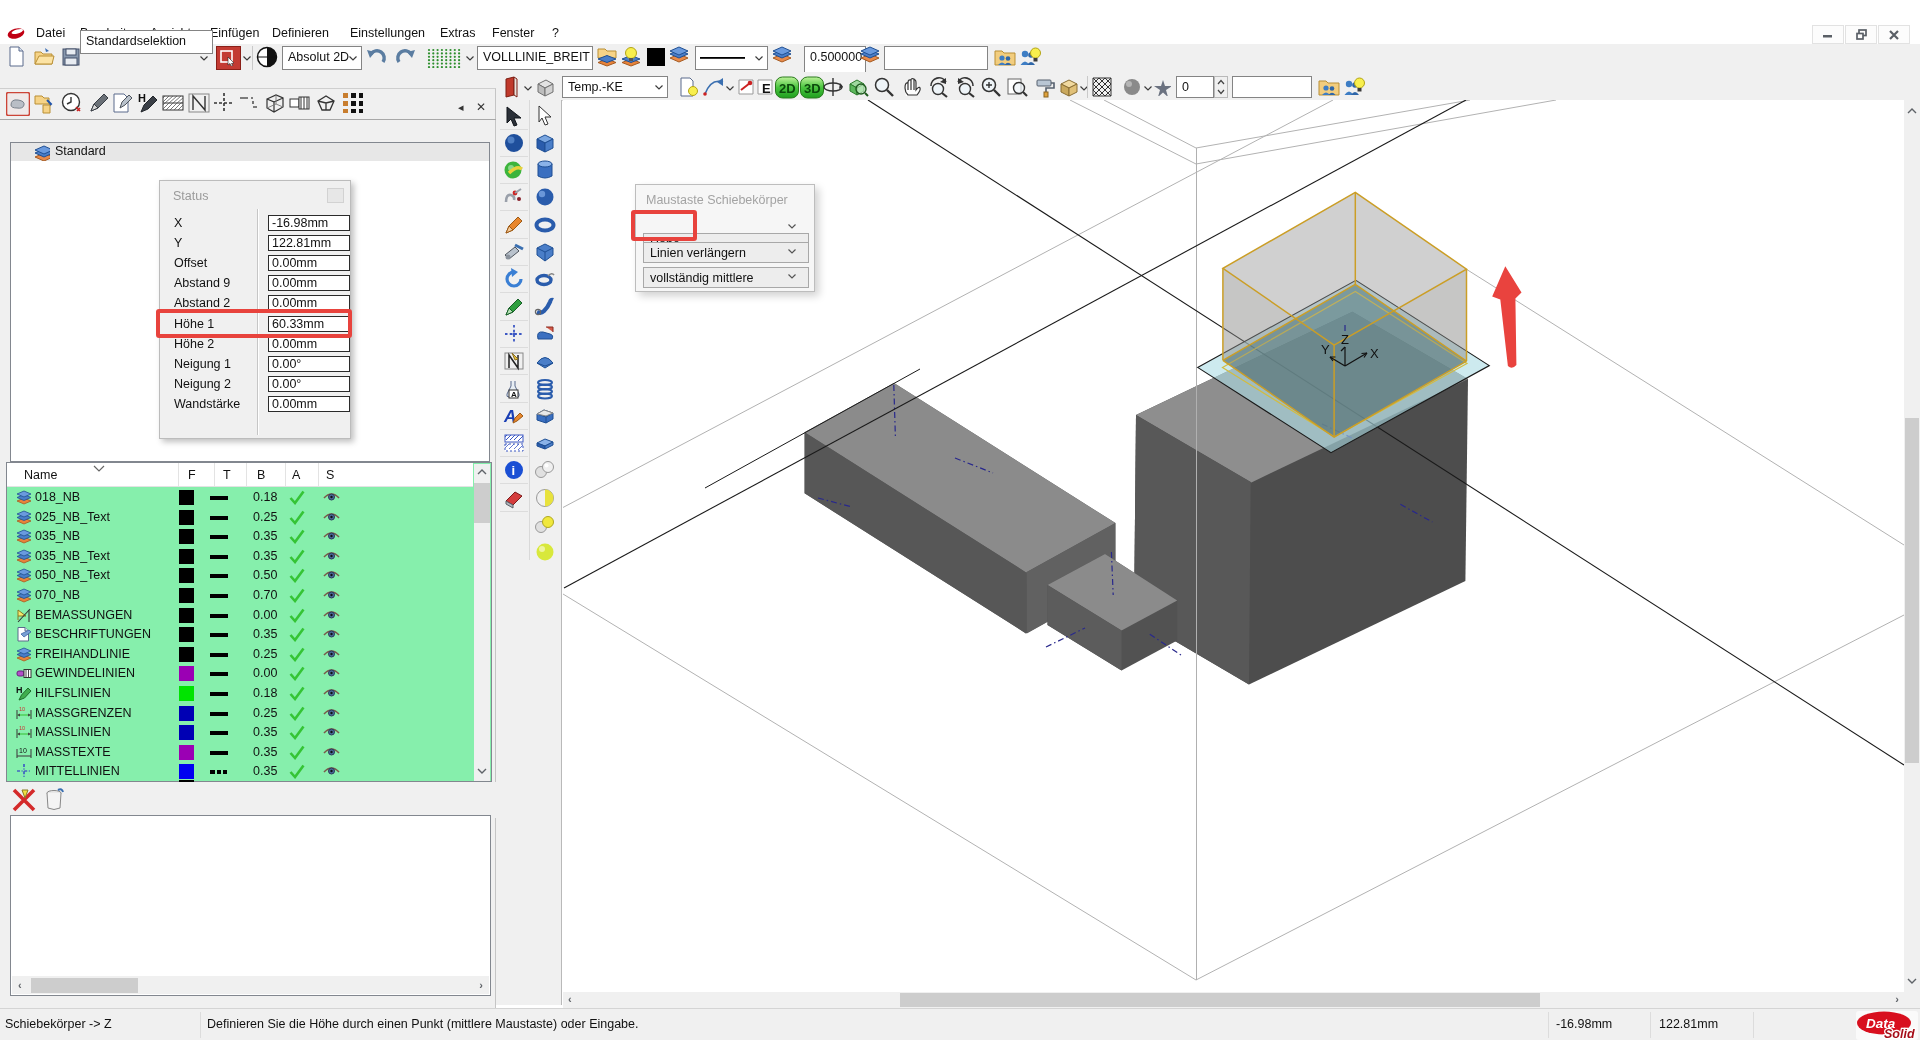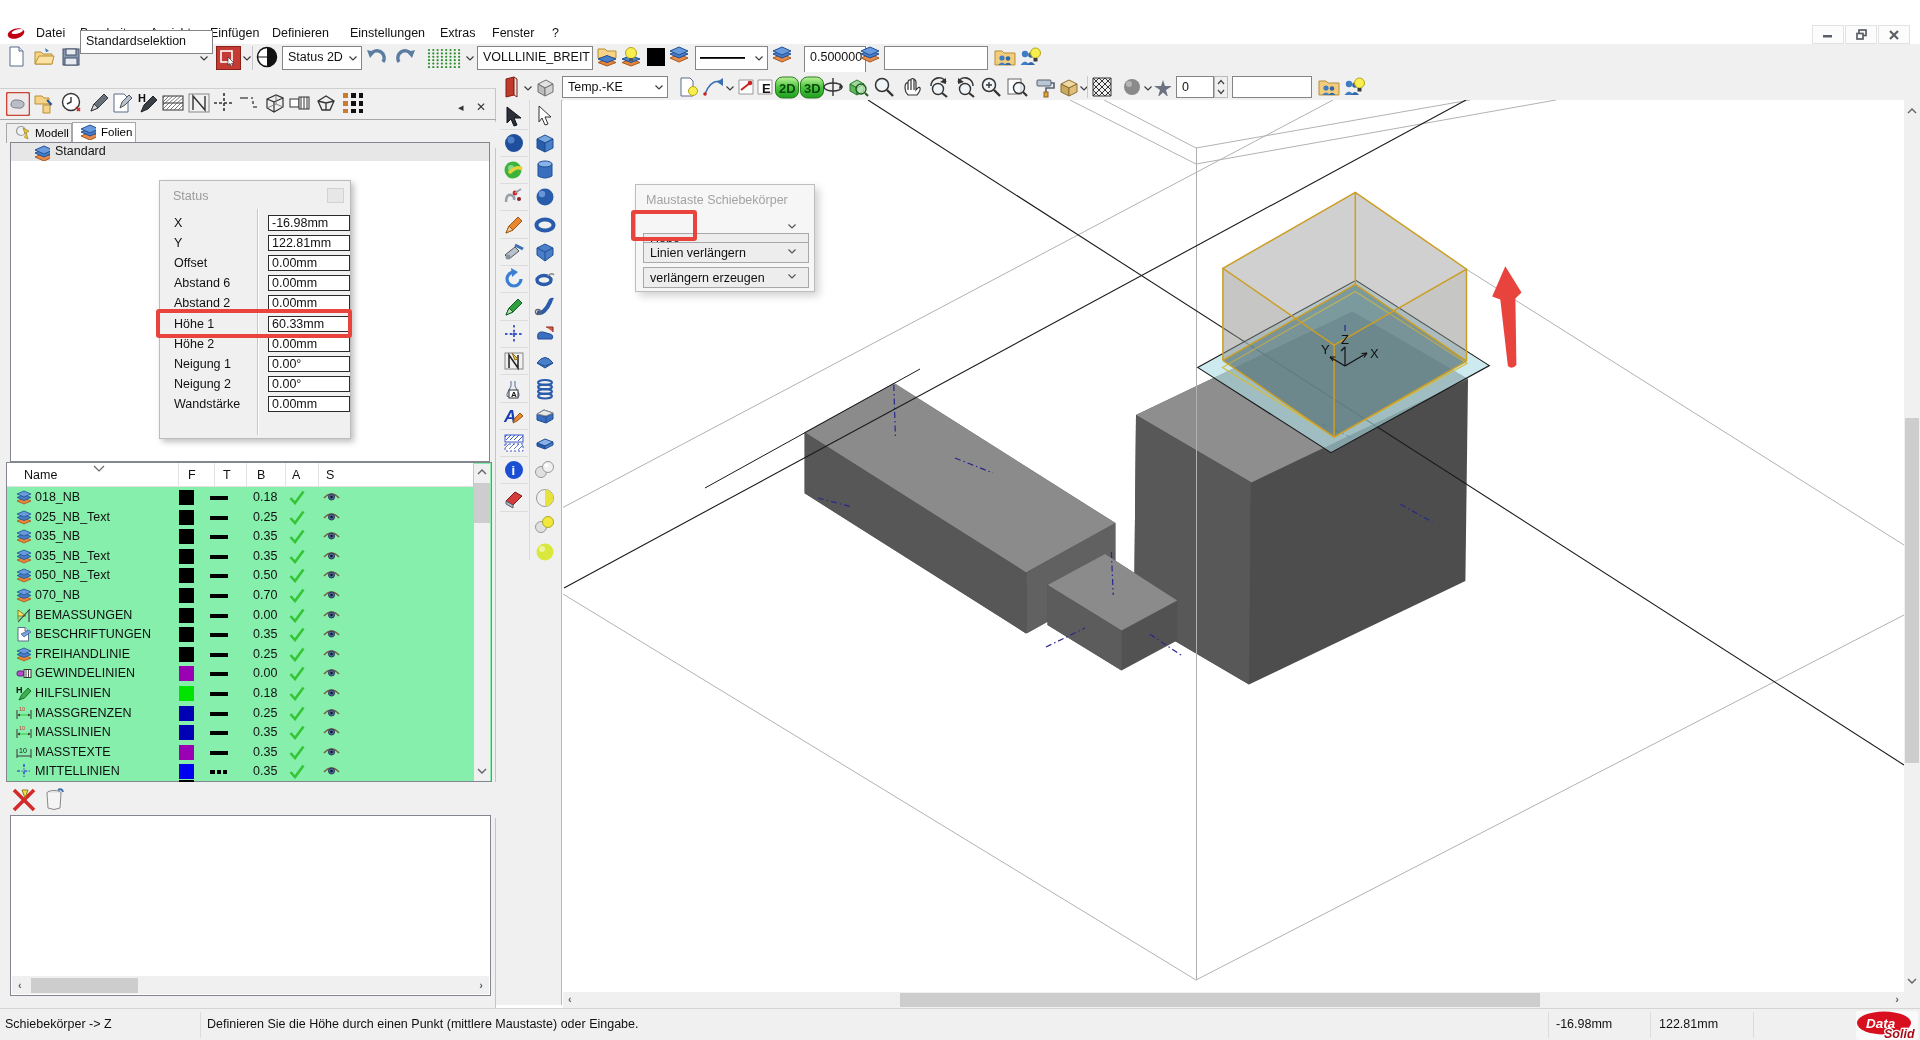--- a/index.html
+++ b/index.html
@@ -108,21 +108,21 @@
 <svg class="abs" style="left:243px;top:56px" width="8" height="5" viewBox="0 0 8 5">
       <path d="M0.5 0.5 L4 4 L7.5 0.5" stroke="#3c3c3c" fill="none" stroke-width="1.2"></path>
     </svg>
 <div class="vsep" style="left:252px;top:46px;height:24px"></div>
 <svg class="abs" style="left:256px;top:46px" width="22" height="22" viewBox="0 0 22 22">
       <circle cx="11" cy="11" r="9.5" fill="#fff" stroke="#111" stroke-width="1.5"></circle>
       <path d="M11 1.5 A9.5 9.5 0 0 1 11 20.5 Z" fill="#111"></path>
       <path d="M2 11 L20 11" stroke="#111"></path>
     </svg>
 <div class="combo" style="left:282px;top:46px;width:80px;height:24px;background:#fff">
-      <span class="cmbtxt">Status 2D</span>
+      <span class="cmbtxt">Absolut 2D</span>
     </div>
     <svg class="abs" style="left:349px;top:56px" width="8" height="5" viewBox="0 0 8 5">
       <path d="M0.5 0.5 L4 4 L7.5 0.5" stroke="#3c3c3c" fill="none" stroke-width="1.2"></path>
     </svg>
 <svg class="abs" style="left:366px;top:46px" width="22" height="22" viewBox="0 0 22 22">
       <path d="M17 16 A7 7 0 1 0 5 8" fill="none" stroke="#5b7da1" stroke-width="3.4"></path>
       <path d="M1 4 L9 6 L4 12 Z" fill="#5b7da1"></path>
     </svg>
 <svg class="abs" style="left:394px;top:46px" width="22" height="22" viewBox="0 0 22 22">
       <path d="M5 16 A7 7 0 1 1 17 8" fill="none" stroke="#5b7da1" stroke-width="3.4"></path>
@@ -452,55 +452,39 @@
       <rect x="9" y="1" width="5" height="5" fill="#111"></rect>
       <rect x="17" y="1" width="4" height="5" fill="#111"></rect>
       <rect x="9" y="9" width="5" height="5" fill="#111"></rect>
       <rect x="17" y="9" width="4" height="5" fill="#111"></rect>
       <rect x="9" y="17" width="5" height="4" fill="#111"></rect>
       <rect x="17" y="17" width="4" height="4" fill="#111"></rect>
     </svg>
 <span class="abs" style="left:458px;top:101px;font-size:11px;color:#333">◂</span>
 <span class="abs" style="left:476px;top:100px;font-size:12px;color:#333">✕</span>
 <div class="abs" style="left:0;top:119px;width:496px;height:1px;background:#a8a8a8"></div>
-<div class="abs tabs">
-<div class="tab" style="left:6px;width:66px;height:20px;top:1px;background:#efefef;border-color:#a8a8a8"></div>
-<div class="tab" style="left:72px;width:64px;height:21px;top:0;background:#fff;border-color:#a8a8a8"></div>
-<svg class="abs" style="left:15px;top:3px" width="17" height="16" viewBox="0 0 17 16">
-        <circle cx="6" cy="6" r="4.5" fill="#f2f2f2" stroke="#9a9a9a" stroke-width="1.2"></circle>
-        <path d="M8 3 L14 6 L10 9 Z" fill="#e8c33c" stroke="#8a7a20" stroke-width="0.6"></path>
-        <path d="M11 7 L13 14 L9 12" fill="#e8c33c" stroke="#8a7a20" stroke-width="0.6"></path>
-      </svg>
-<span class="abs" style="left:35px;top:5px;font-size:11.5px">Modell</span>
-<svg class="abs" style="left:79px;top:2px" width="17" height="16" viewBox="0 0 17 16">
-        <path d="M11 8 L20 12 L11 16 L2 12 Z" fill="#e88a4a" stroke="#a55a20"></path>
-        <path d="M11 4 L20 8 L11 12 L2 8 Z" fill="#4a7ec8" stroke="#204f92"></path>
-        <path d="M11 1 L20 5 L11 9 L2 5 Z" fill="#6a9ade" stroke="#204f92"></path>
-      </svg>
-<span class="abs" style="left:101px;top:4px;font-size:11.5px">Folien</span>
-</div>
 <div class="abs tree"></div>
 <div class="abs std-row">
       <span style="position:absolute;left:44px;top:1px">Standard</span>
     </div>
 <svg class="abs" style="left:33px;top:145px" width="17" height="16" viewBox="0 0 17 16">
       <path d="M11 8 L20 12 L11 16 L2 12 Z" fill="#e88a4a" stroke="#a55a20"></path>
       <path d="M11 4 L20 8 L11 12 L2 8 Z" fill="#4a7ec8" stroke="#204f92"></path>
       <path d="M11 1 L20 5 L11 9 L2 5 Z" fill="#6a9ade" stroke="#204f92"></path>
     </svg>
 <div class="abs sdlg">
 <span class="sdlg-title">Status</span>
 <div class="sdlg-close"></div>
 <span class="srow-label" style="top:34.5px">X</span>
 <div class="sfield" style="top:33.5px">-16.98mm</div>
 <span class="srow-label" style="top:54.7px">Y</span>
 <div class="sfield" style="top:53.7px">122.81mm</div>
 <span class="srow-label" style="top:74.9px">Offset</span>
 <div class="sfield" style="top:73.9px">0.00mm</div>
-<span class="srow-label" style="top:95.1px">Abstand 6</span>
+<span class="srow-label" style="top:95.1px">Abstand 9</span>
 <div class="sfield" style="top:94.1px">0.00mm</div>
 <span class="srow-label" style="top:115.3px">Abstand 2</span>
 <div class="sfield" style="top:114.3px">0.00mm</div>
 <span class="srow-label" style="top:135.5px">Höhe 1</span>
 <div class="sfield" style="top:134.5px">60.33mm</div>
 <span class="srow-label" style="top:155.7px">Höhe 2</span>
 <div class="sfield" style="top:154.7px">0.00mm</div>
 <span class="srow-label" style="top:175.9px">Neigung 1</span>
 <div class="sfield" style="top:174.9px">0.00°</div>
 <span class="srow-label" style="top:196.1px">Neigung 2</span>
@@ -1082,21 +1066,21 @@
 <svg class="abs" style="left:152px;top:39px" width="8" height="5" viewBox="0 0 8 5">
         <path d="M0.5 0.5 L4 4 L7.5 0.5" stroke="#555" fill="none" stroke-width="1.2"></path>
       </svg>
 <div class="vcombo" style="top:57px">
         <span class="txt">Linien verlängern</span>
       </div>
 <svg class="abs" style="left:152px;top:64px" width="8" height="5" viewBox="0 0 8 5">
         <path d="M0.5 0.5 L4 4 L7.5 0.5" stroke="#555" fill="none" stroke-width="1.2"></path>
       </svg>
 <div class="vcombo" style="top:82px">
-        <span class="txt">verlängern erzeugen</span>
+        <span class="txt">vollständig mittlere</span>
       </div>
 <svg class="abs" style="left:152px;top:89px" width="8" height="5" viewBox="0 0 8 5">
         <path d="M0.5 0.5 L4 4 L7.5 0.5" stroke="#555" fill="none" stroke-width="1.2"></path>
       </svg>
 </div>
 <div class="abs hl-red" style="left:631px;top:210px;width:66px;height:31px"></div>
 <div class="abs statusbar">
 <span class="abs" style="left:5px;top:8px">Schiebekörper -&gt; Z</span>
 <span class="abs" style="left:207px;top:8px">Definieren Sie die Höhe durch einen Punkt (mittlere Maustaste) oder Eingabe.</span>
 <span class="abs" style="left:1556px;top:8px">-16.98mm</span>

